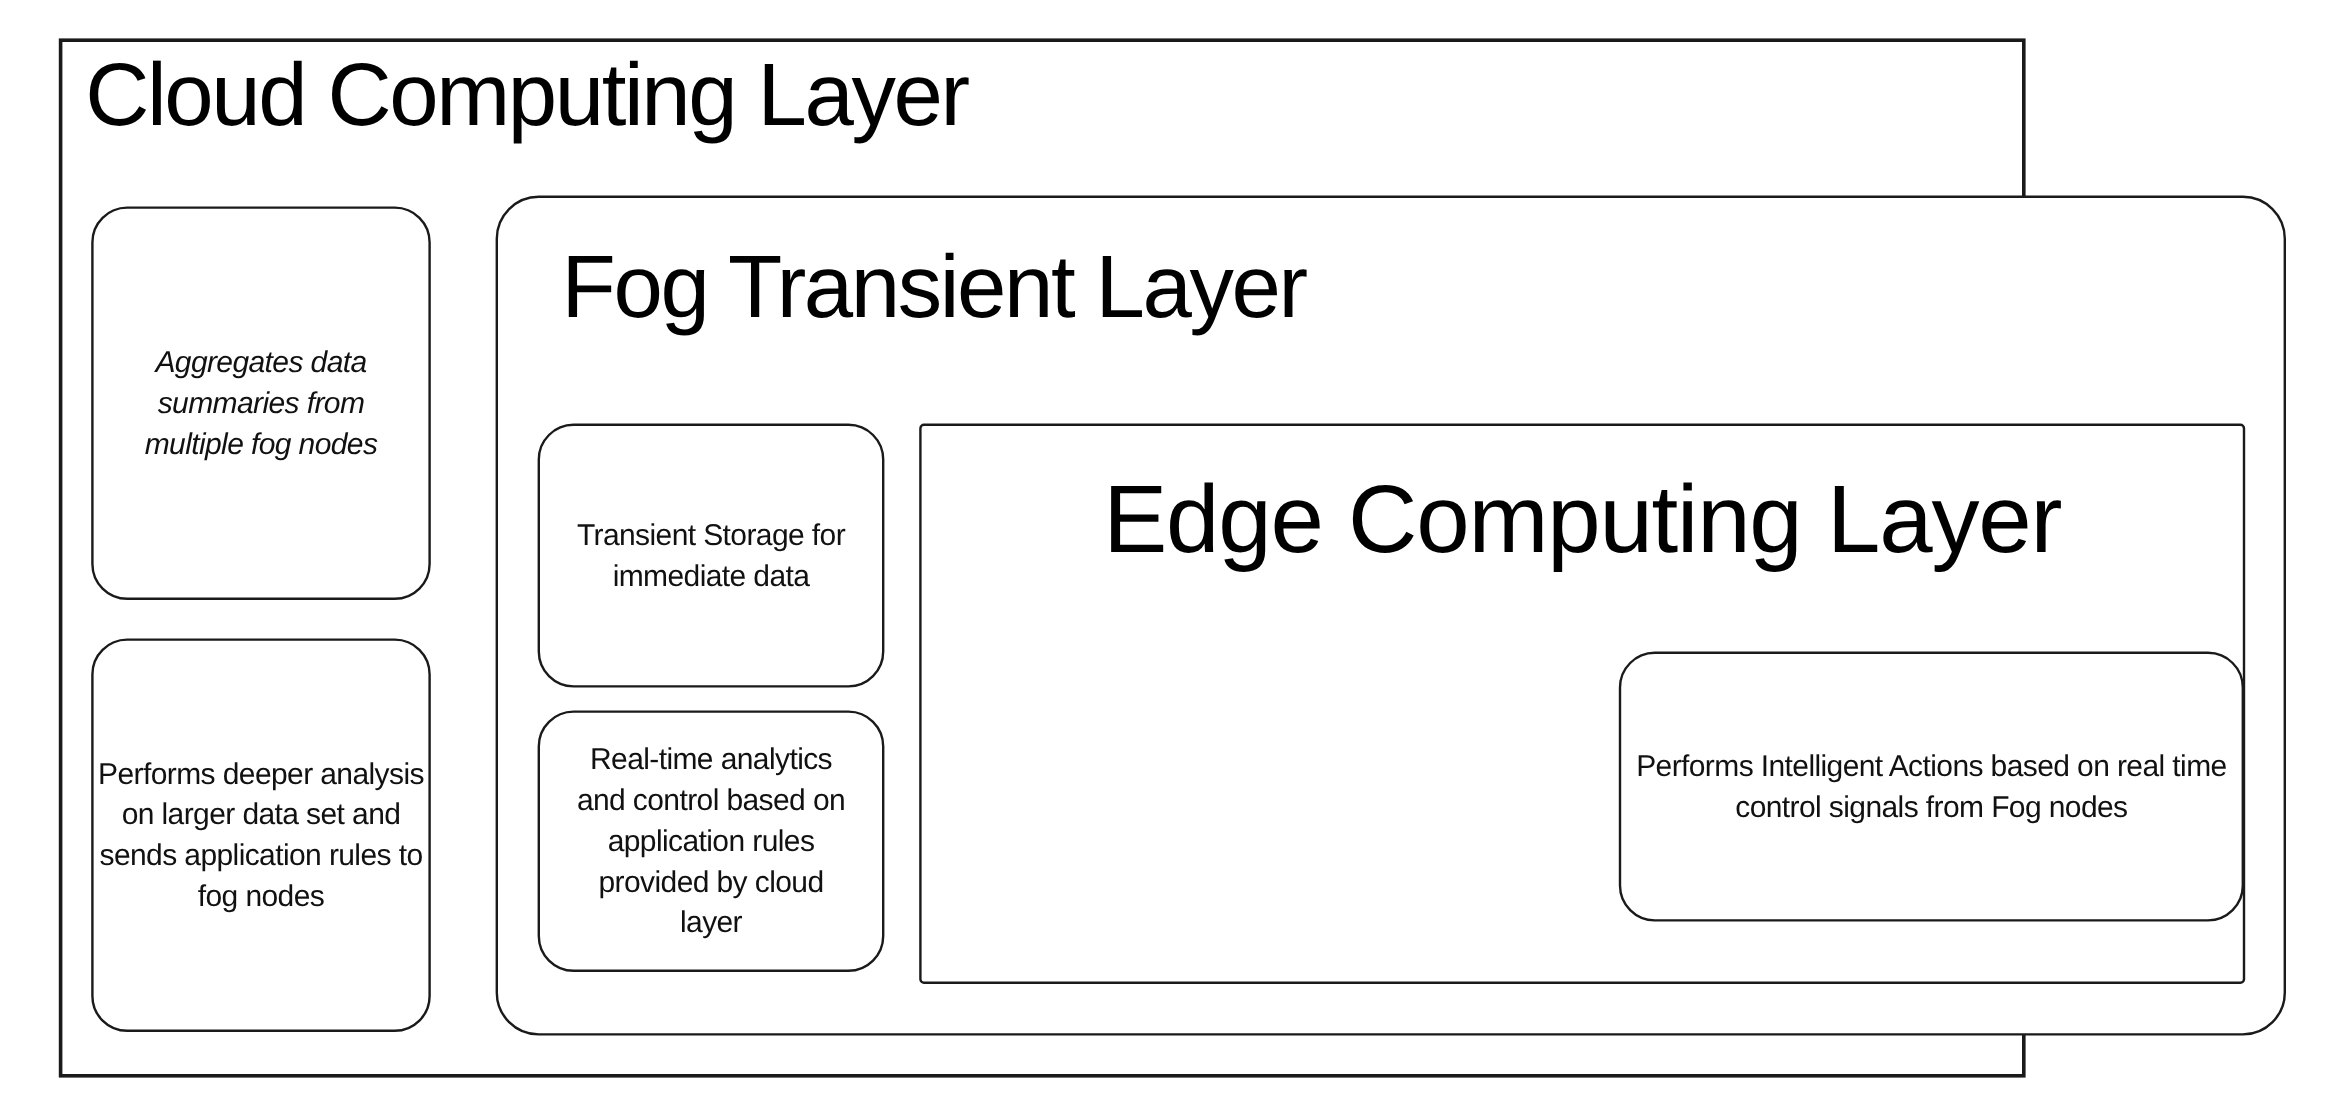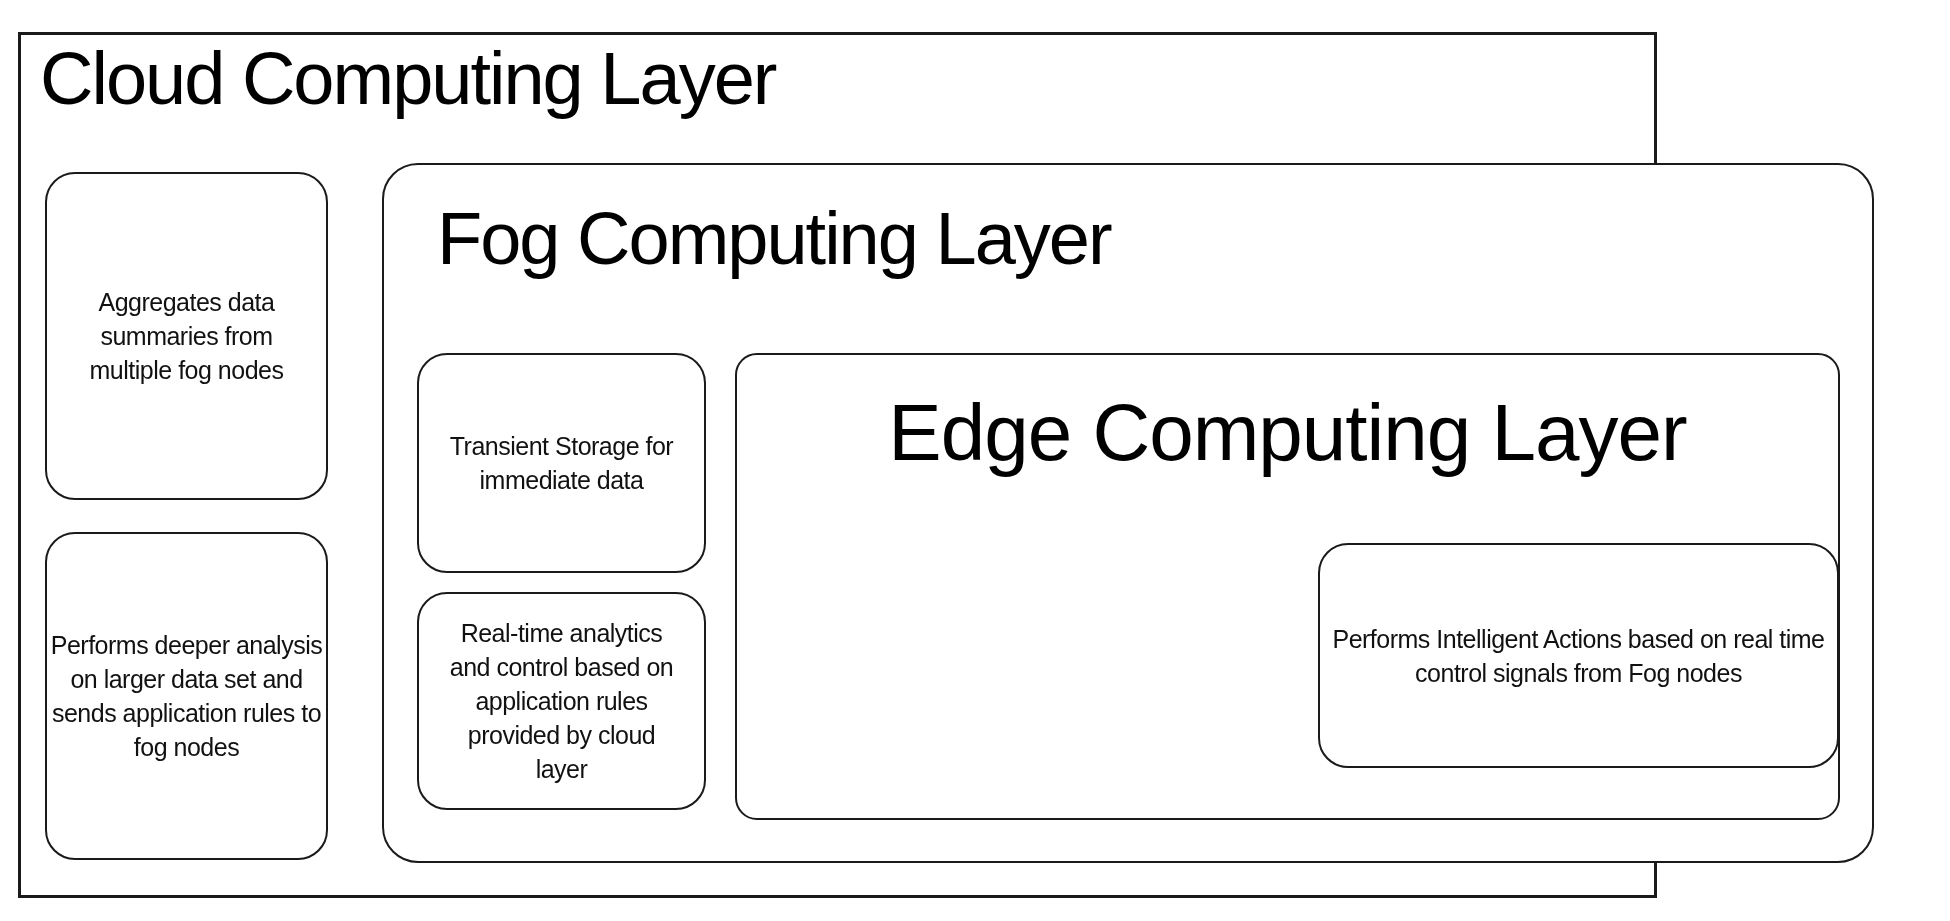--- a/index.html
+++ b/index.html
@@ -12,31 +12,31 @@
     color: #000000;
     overflow: hidden;
   }
   .layer {
     position: absolute;
     box-sizing: border-box;
     background: #ffffff;
     border: 2px solid #1a1a1a;
   }
   .layer-outer {
-    left: 18px; top: 32px; width: 1639px; height: 866px;
+    left: 49px; top: 32px; width: 1639px; height: 866px;
     border-width: 3px;
     border-radius: 0;
   }
   .layer-fog {
     left: 361px; top: 128px; width: 1492px; height: 700px;
     border-radius: 36px;
   }
   .layer-edge {
     left: 351px; top: 188px; width: 1105px; height: 467px;
-    border-radius: 22px;
+    border-radius: 4px;
   }
   .layer-title {
     position: absolute;
     font-size: 74px;
     line-height: 1.2;
     letter-spacing: -2px;
     white-space: nowrap;
     color: #000000;
   }
   .title-cloud { left: 19px; top: 0px; }
@@ -51,21 +51,21 @@
     display: flex;
     align-items: center;
     justify-content: center;
     text-align: center;
     font-size: 25px;
     line-height: 34px;
     letter-spacing: -0.5px;
     color: #111111;
   }
   
-  .note-cloud-1 { left: 24px; top: 137px; width: 283px; height: 328px; padding: 0 10px; }
+  .note-cloud-1 { left: 24px; top: 137px; width: 283px; height: 328px; padding: 0 10px; font-style: italic; }
   .note-cloud-2 { left: 24px; top: 497px; width: 283px; height: 328px; padding: 0 0; }
   
   .note-fog-1 { left: 33px; top: 188px; width: 289px; height: 220px; padding: 0 10px; }
   .note-fog-2 { left: 33px; top: 427px; width: 289px; height: 218px; padding: 0 26px; }
   
   .note-edge-1 { left: 21px;  top: 188px; width: 516px; height: 225px; padding: 0 22px; }
   .note-edge-2 { left: 561px; top: 188px; width: 521px; height: 225px; padding: 0 12px; margin-left: 20px; }
 </style>
 </head>
 <body>
@@ -79,21 +79,21 @@
     <div class="note note-cloud-1">
       <span>Aggregates data summaries from multiple fog nodes</span>
     </div>
 
     <div class="note note-cloud-2">
       <span>Performs deeper analysis on larger data set and sends application rules to fog nodes</span>
     </div>
 
     <div class="layer layer-fog">
 
-      <div class="layer-title title-fog">Fog Computing Layer</div>
+      <div class="layer-title title-fog">Fog Transient Layer</div>
 
       <div class="note note-fog-1">
         <span>Transient Storage for immediate data</span>
       </div>
 
       <div class="note note-fog-2">
         <span>Real-time analytics and control based on application rules provided by cloud layer</span>
       </div>
 
       <div class="layer layer-edge">

